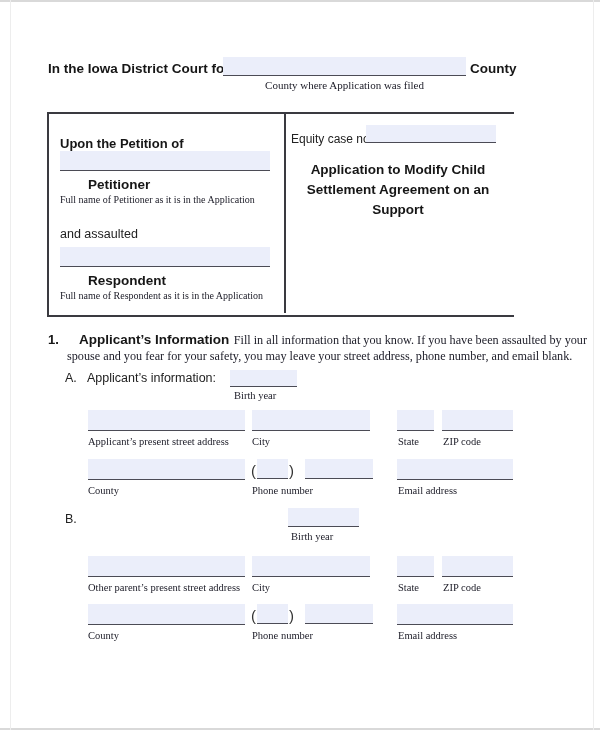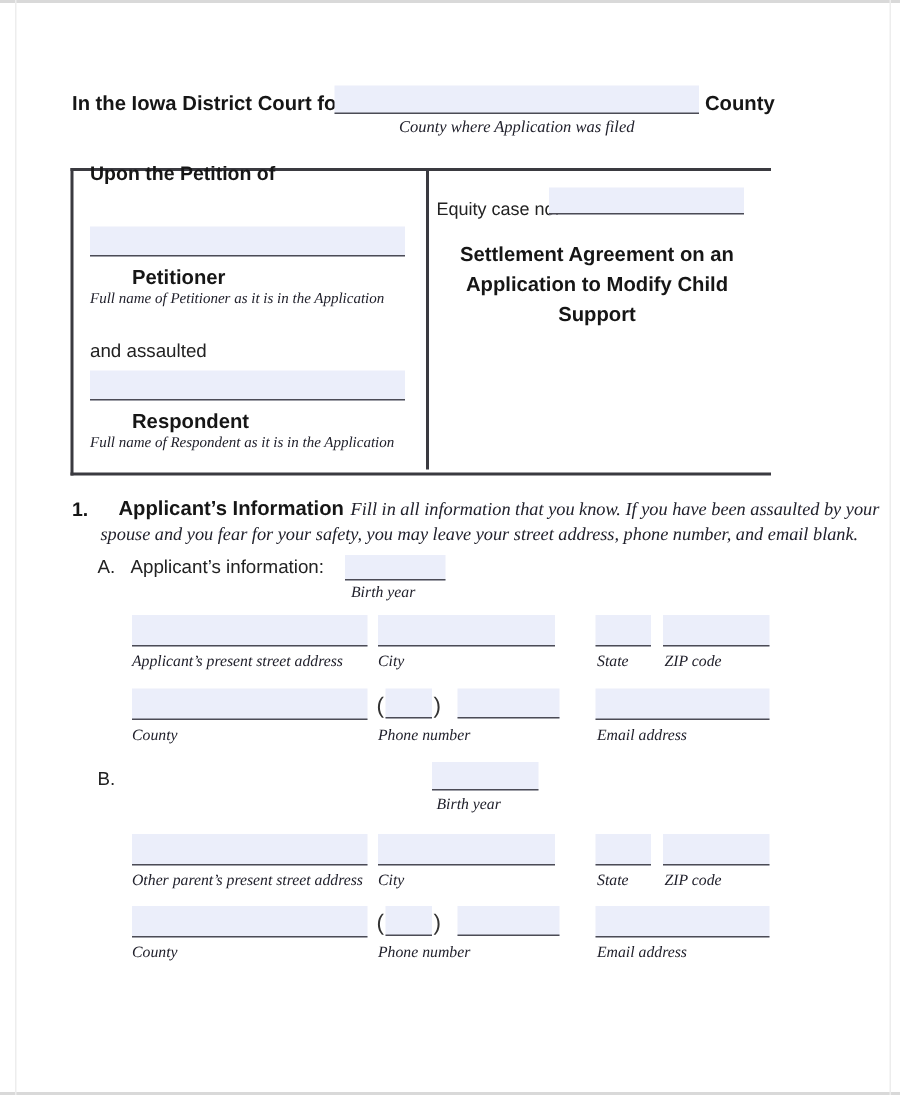--- a/index.html
+++ b/index.html
@@ -1,20 +1,20 @@
 <!DOCTYPE html>
 <html><head>
 <meta charset="utf-8">
 <style>
   html,body{margin:0;padding:0;background:#ffffff;}
   body{font-family:"Liberation Sans",sans-serif;color:#1c1c1c;}
   #page{position:relative;width:600px;height:730px;background:#fff;overflow:hidden;}
   .abs{position:absolute;}
   .b{font-weight:bold;color:#161616;}
-  .si{font-family:"Liberation Serif",serif;font-style:italic;color:#21212c;}
+  .si{font-family:"Liberation Serif",serif;color:#21212c;}
   .fld{background:#ebeefa;border-bottom:1.5px solid #4b4b55;}
   .edge-h{background:#d9d9d9;height:2px;left:0;width:600px;}
   .edge-v{background:#ededed;width:1px;top:0;height:730px;}
   .tbl{left:47px;top:112px;width:465px;height:201px;
        border-left:2px solid #3a3a40;border-top:2px solid #3a3a40;border-bottom:2px solid #3a3a40;}
   .tbl-div{left:284px;top:112px;width:2px;height:201px;background:#3a3a40;}
   .hdr{font-size:13.5px;}
   .cell-h{font-size:13px;}
   .name-h{font-size:13.5px;margin-left:28px;}
   .hint{font-size:10px;}
@@ -36,34 +36,34 @@
   <div class="abs edge-v" style="left:593px;"></div>
 
   <div class="abs b hdr" style="left:48px;top:61px;">In the Iowa District Court for</div>
   <div class="abs fld" style="left:223px;top:57px;width:243px;height:18px;font-size:12px;"></div>
   <div class="abs b hdr" style="left:470px;top:61px;">County</div>
   <div class="abs si center" style="left:223px;top:79px;width:243px;font-size:11px;">County where Application was filed</div>
 
   <div class="abs tbl"></div>
   <div class="abs tbl-div"></div>
 
-  <div class="abs b cell-h" style="left:60px;top:108px;">Upon the Petition of</div>
+  <div class="abs b cell-h" style="left:60px;top:136px;">Upon the Petition of</div>
   <div class="abs fld" style="left:60px;top:151px;width:210px;height:19px;font-size:12px;"></div>
   <div class="abs b name-h" style="left:60px;top:177px;">Petitioner</div>
   <div class="abs si hint" style="left:60px;top:194px;">Full name of Petitioner as it is in the Application</div>
   <div class="abs plain" style="left:60px;top:227px;">and assaulted</div>
   <div class="abs fld" style="left:60px;top:247px;width:210px;height:19px;font-size:12px;"></div>
   <div class="abs b name-h" style="left:60px;top:273px;">Respondent</div>
   <div class="abs si hint" style="left:60px;top:290px;">Full name of Respondent as it is in the Application</div>
 
   <div class="abs plain" style="left:291px;top:132px;font-size:12px;">Equity case no.</div>
   <div class="abs fld" style="left:366px;top:125px;width:130px;height:17px;font-size:11px;"></div>
   <div class="abs" style="left:287px;top:160px;width:222px;">
+    <div class="title-line">Application to Modify Child</div>
     <div class="title-line">Settlement Agreement on an</div>
-    <div class="title-line">Application to Modify Child</div>
     <div class="title-line">Support</div>
   </div>
 
   <div class="abs b" style="left:48px;top:332px;font-size:13px;">1.</div>
   <div class="abs" style="left:79px;top:330px;white-space:nowrap;">
     <span class="b" style="font-size:13.5px;">Applicant’s Information</span>
     <span class="si" style="font-size:12.2px;">Fill in all information that you know. If you have been assaulted by your</span>
   </div>
   <div class="abs si" style="left:67px;top:349px;font-size:12.2px;white-space:nowrap;">spouse and you fear for your safety, you may leave your street address, phone number, and email blank.</div>
 

